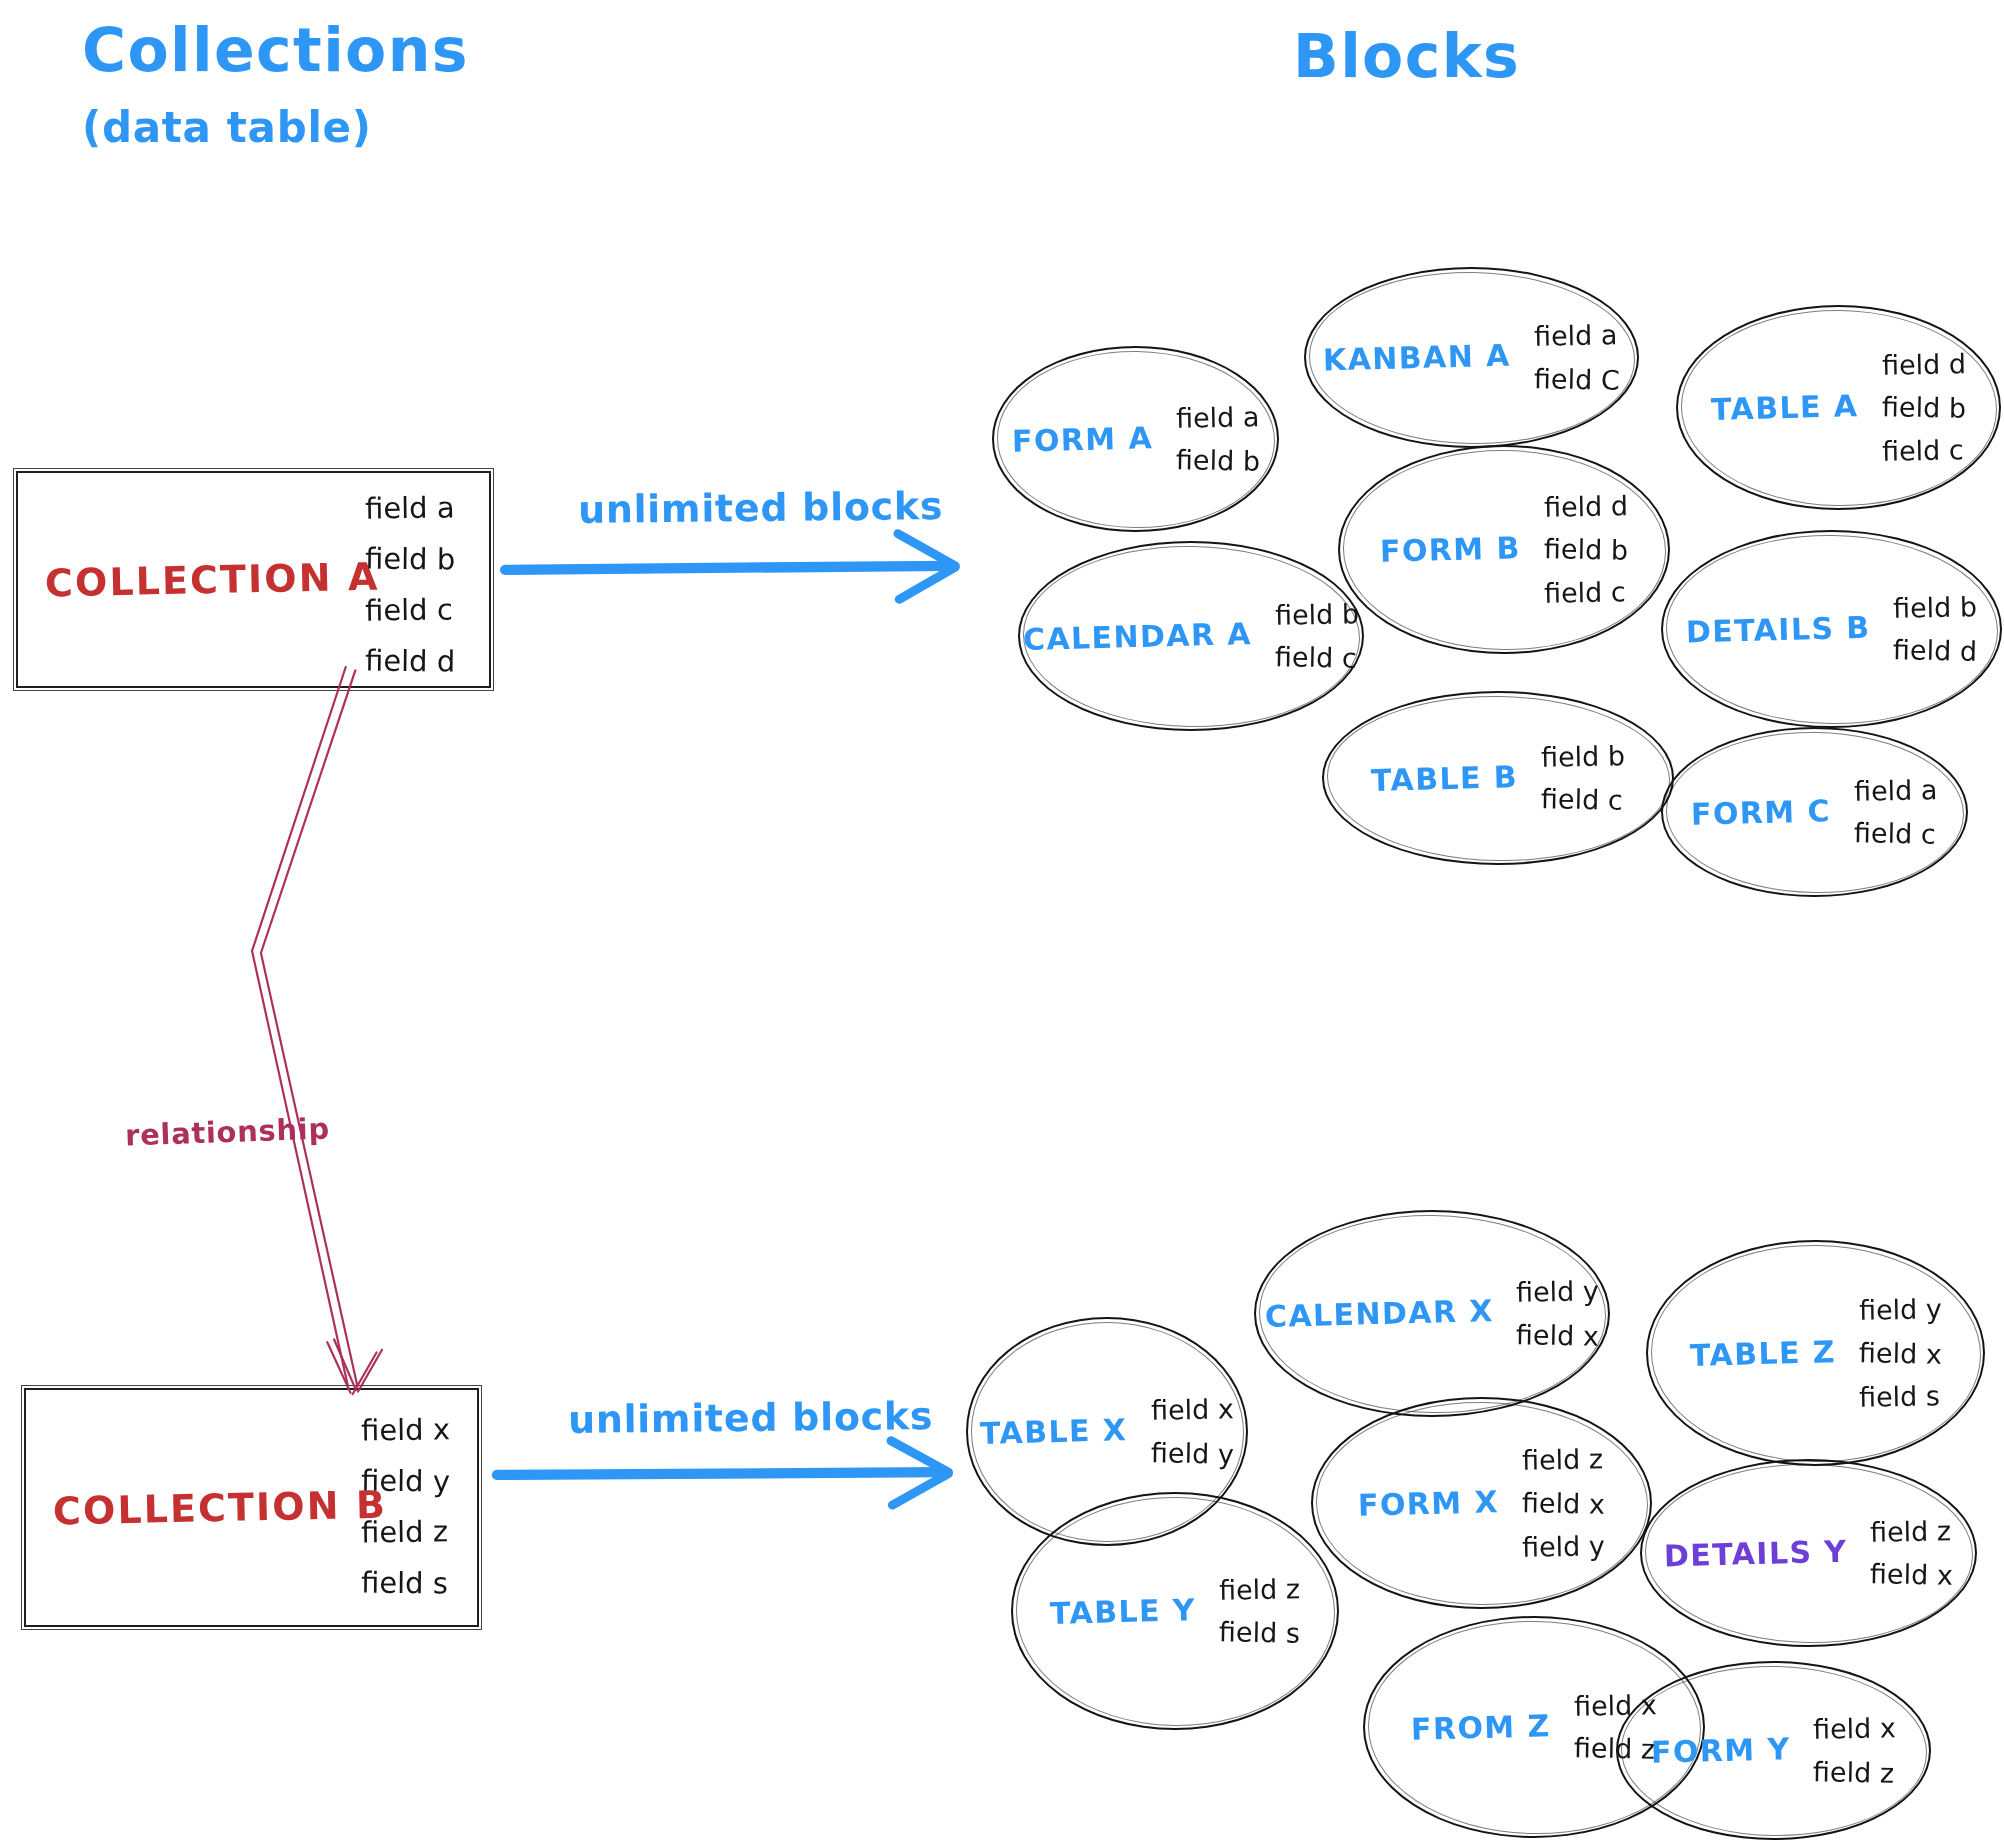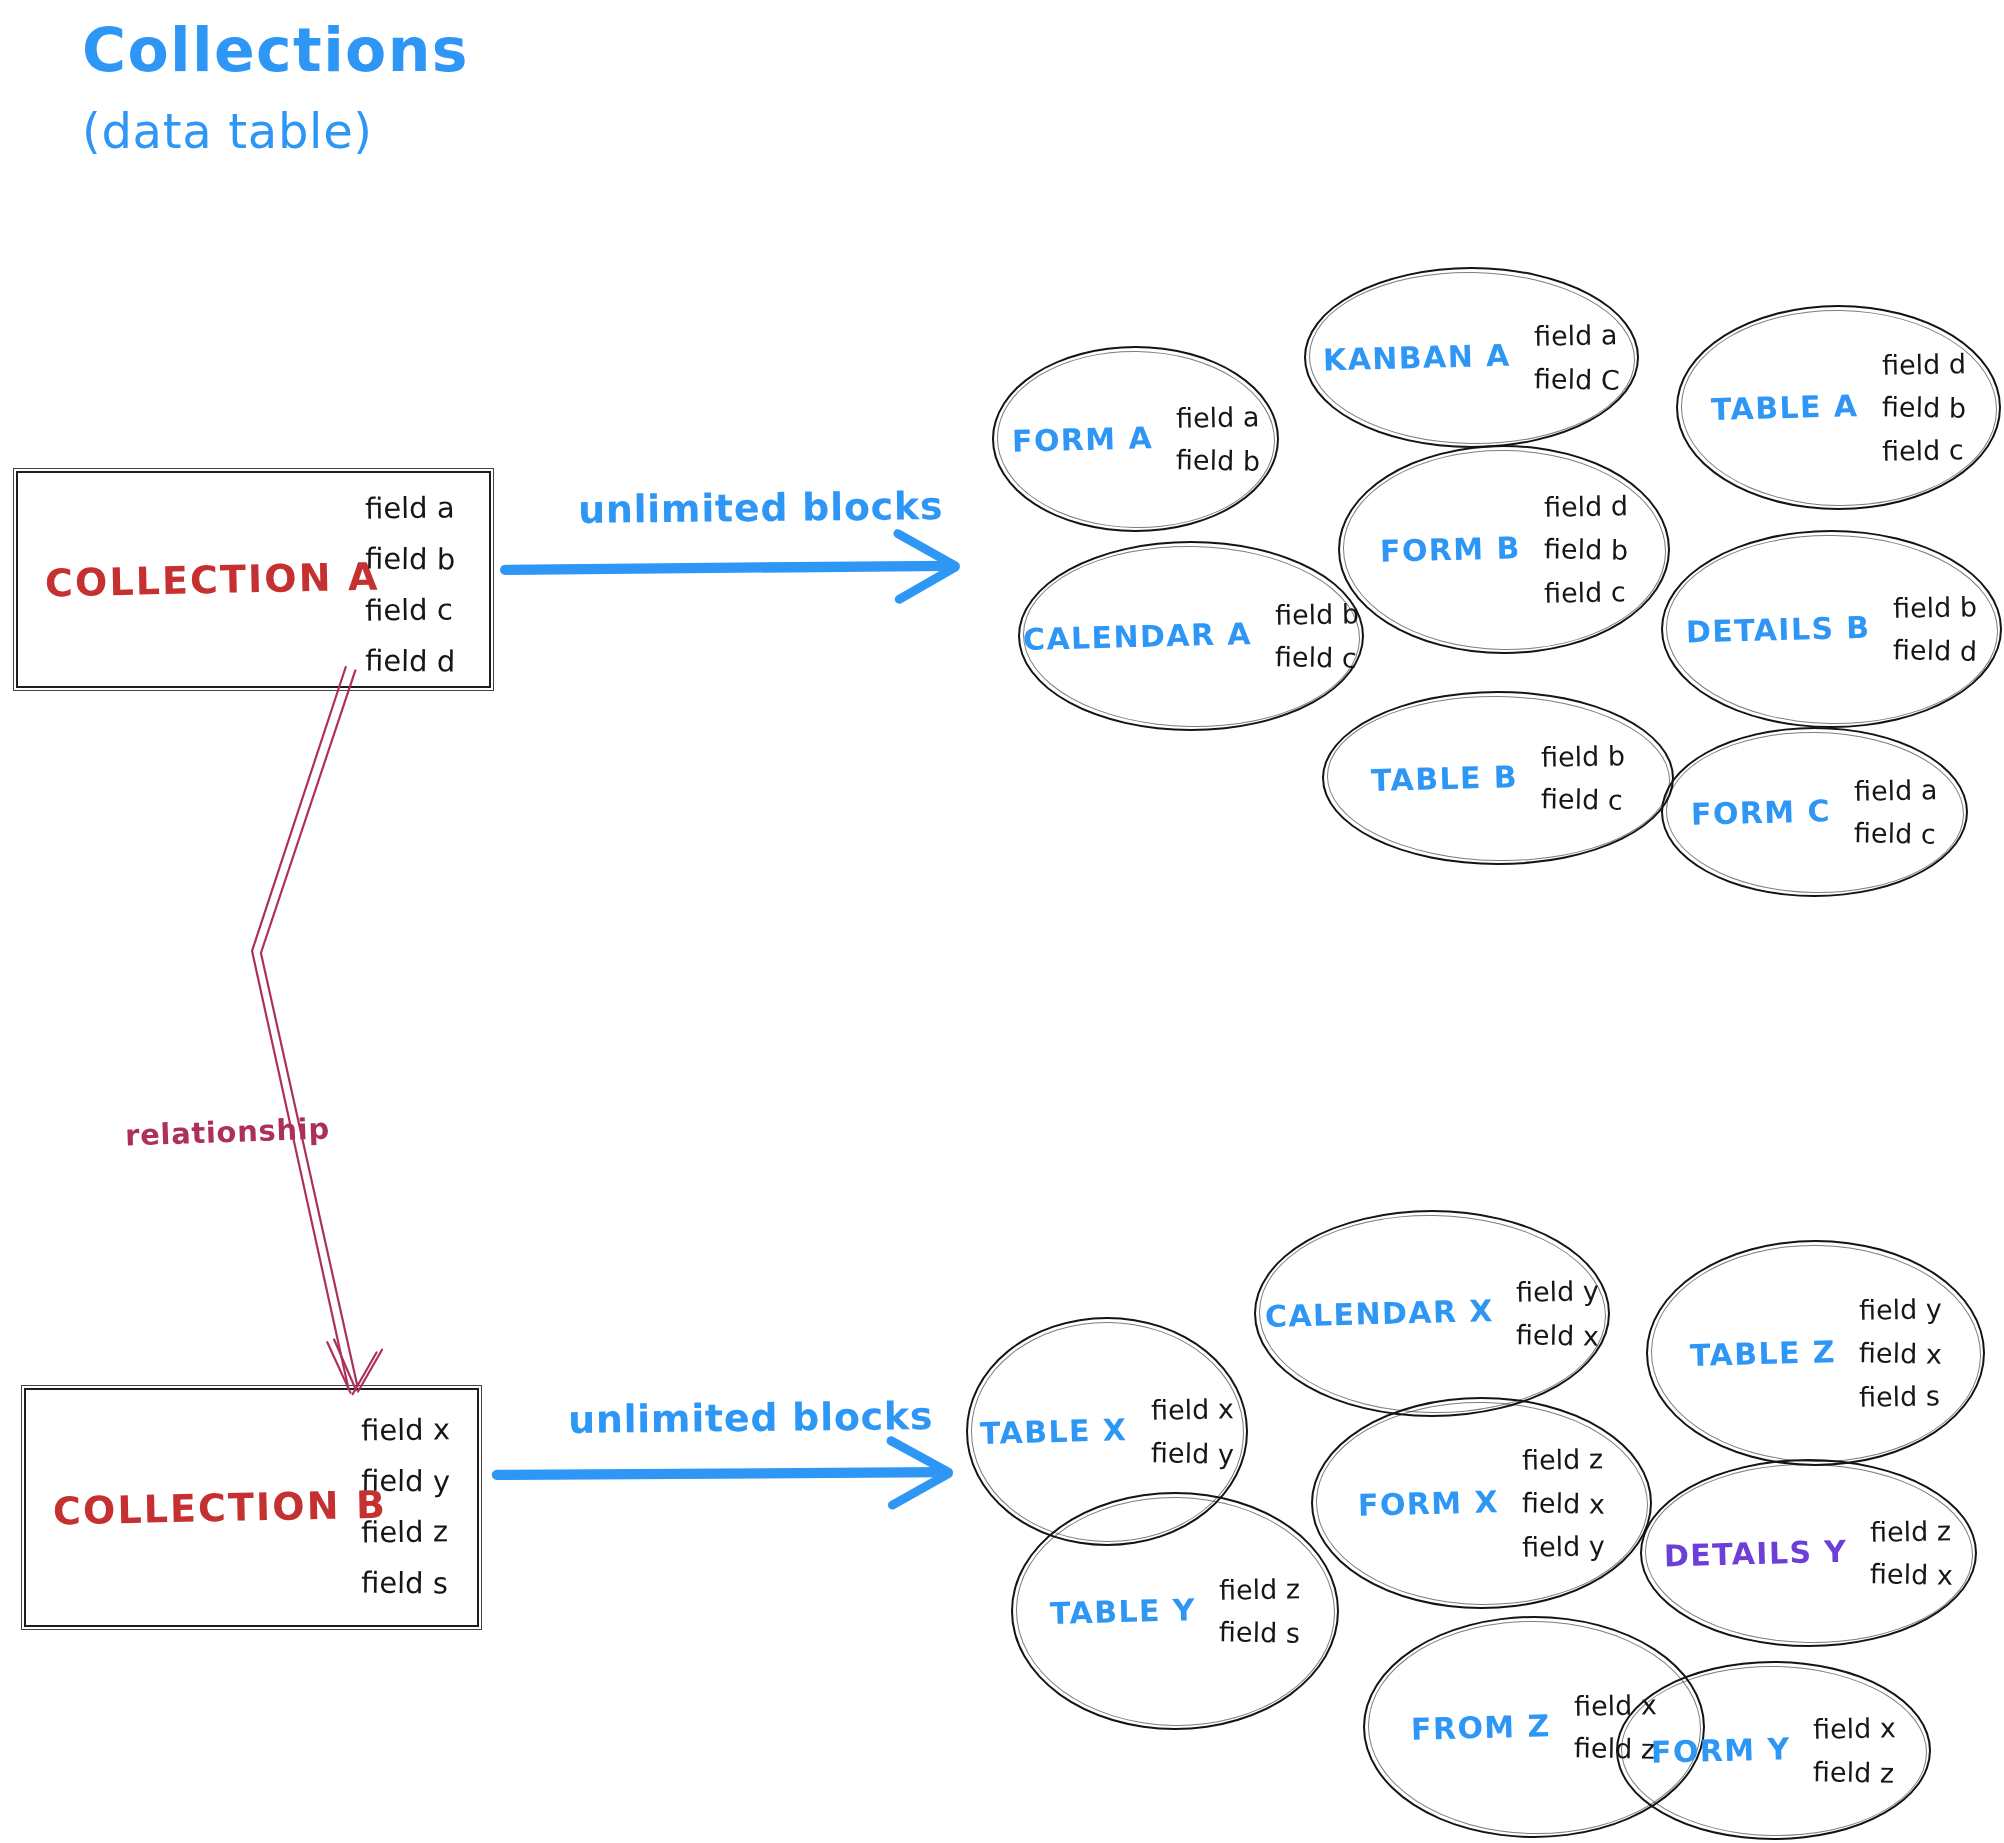--- a/index.html
+++ b/index.html
@@ -11,21 +11,21 @@
   }
   * { margin: 0; padding: 0; box-sizing: border-box; }
   html, body { width: 2005px; height: 1843px; background: #ffffff; }
   body { font-family: "DejaVu Sans", "Liberation Sans", sans-serif; position: relative; overflow: hidden; }
 
   .canvas { position: absolute; inset: 0; }
 
   
   .hdr { position: absolute; text-align: left; color: var(--blue); }
   .hdr .t { font-size: 60px; font-weight: 700; letter-spacing: 1.4px; }
-  .hdr .s { font-size: 48px; font-weight: 400; margin-top: 18px; letter-spacing: 0.7px; }
+  .hdr .s { font-size: 42px; font-weight: 700; margin-top: 18px; letter-spacing: 0.7px; }
 
   
   .collection-box {
     position: absolute;
     border: 2.7px solid #1e1e1e;
     outline: 1.4px solid rgba(20,20,20,.8);
     outline-offset: 2.1px;
     display: flex; align-items: center;
     background: transparent;
   }
@@ -83,20 +83,21 @@
 </head>
 <body>
 
 <div class="canvas">
 
   <div class="hdr" style="left:82px; top:15px; width:479px;">
     <div class="t">Collections</div>
     <div class="s">(data table)</div>
   </div>
   <div class="hdr" style="left:1293px; top:20.5px; width:452px;">
+    <div class="t">Blocks</div>
   </div>
 
   <div class="collection-box" style="left:16.4px; top:471px; width:475px; height:217px;">
     <div class="collection-name">COLLECTION A</div>
     <div class="collection-fields" style="right:34px;">
       <div>field a</div>
       <div>field b</div>
       <div>field c</div>
       <div>field d</div>
     </div>

